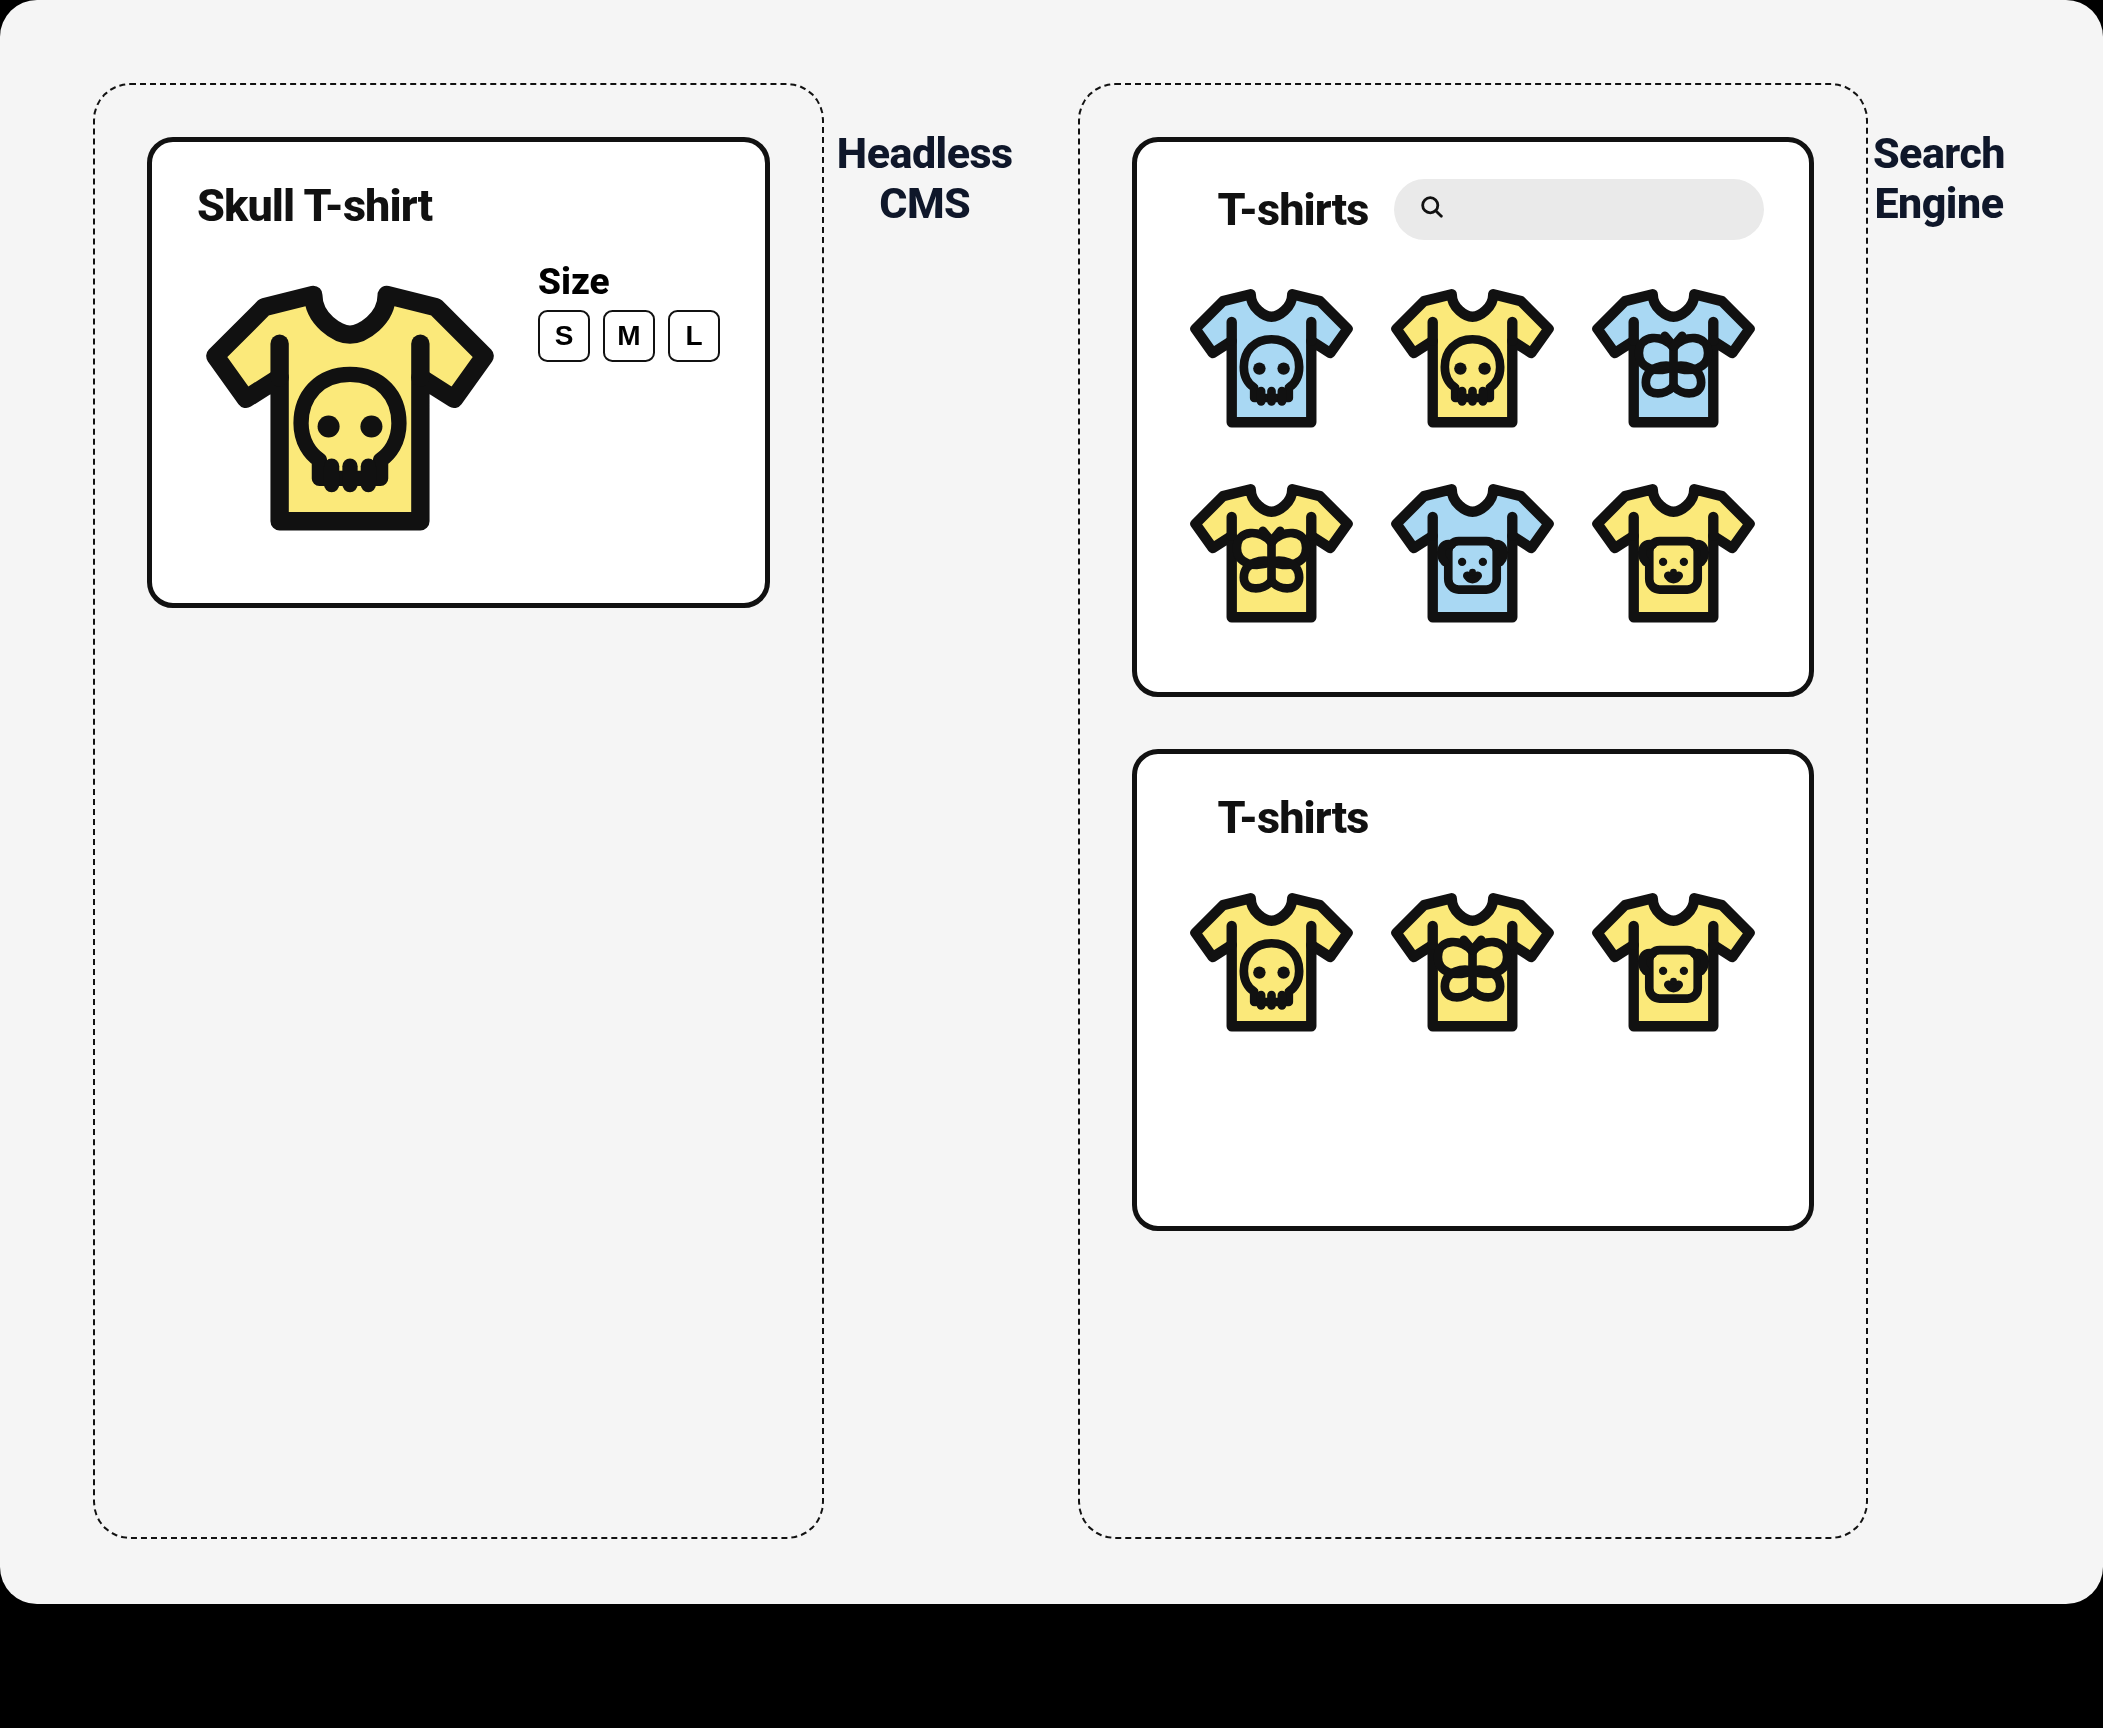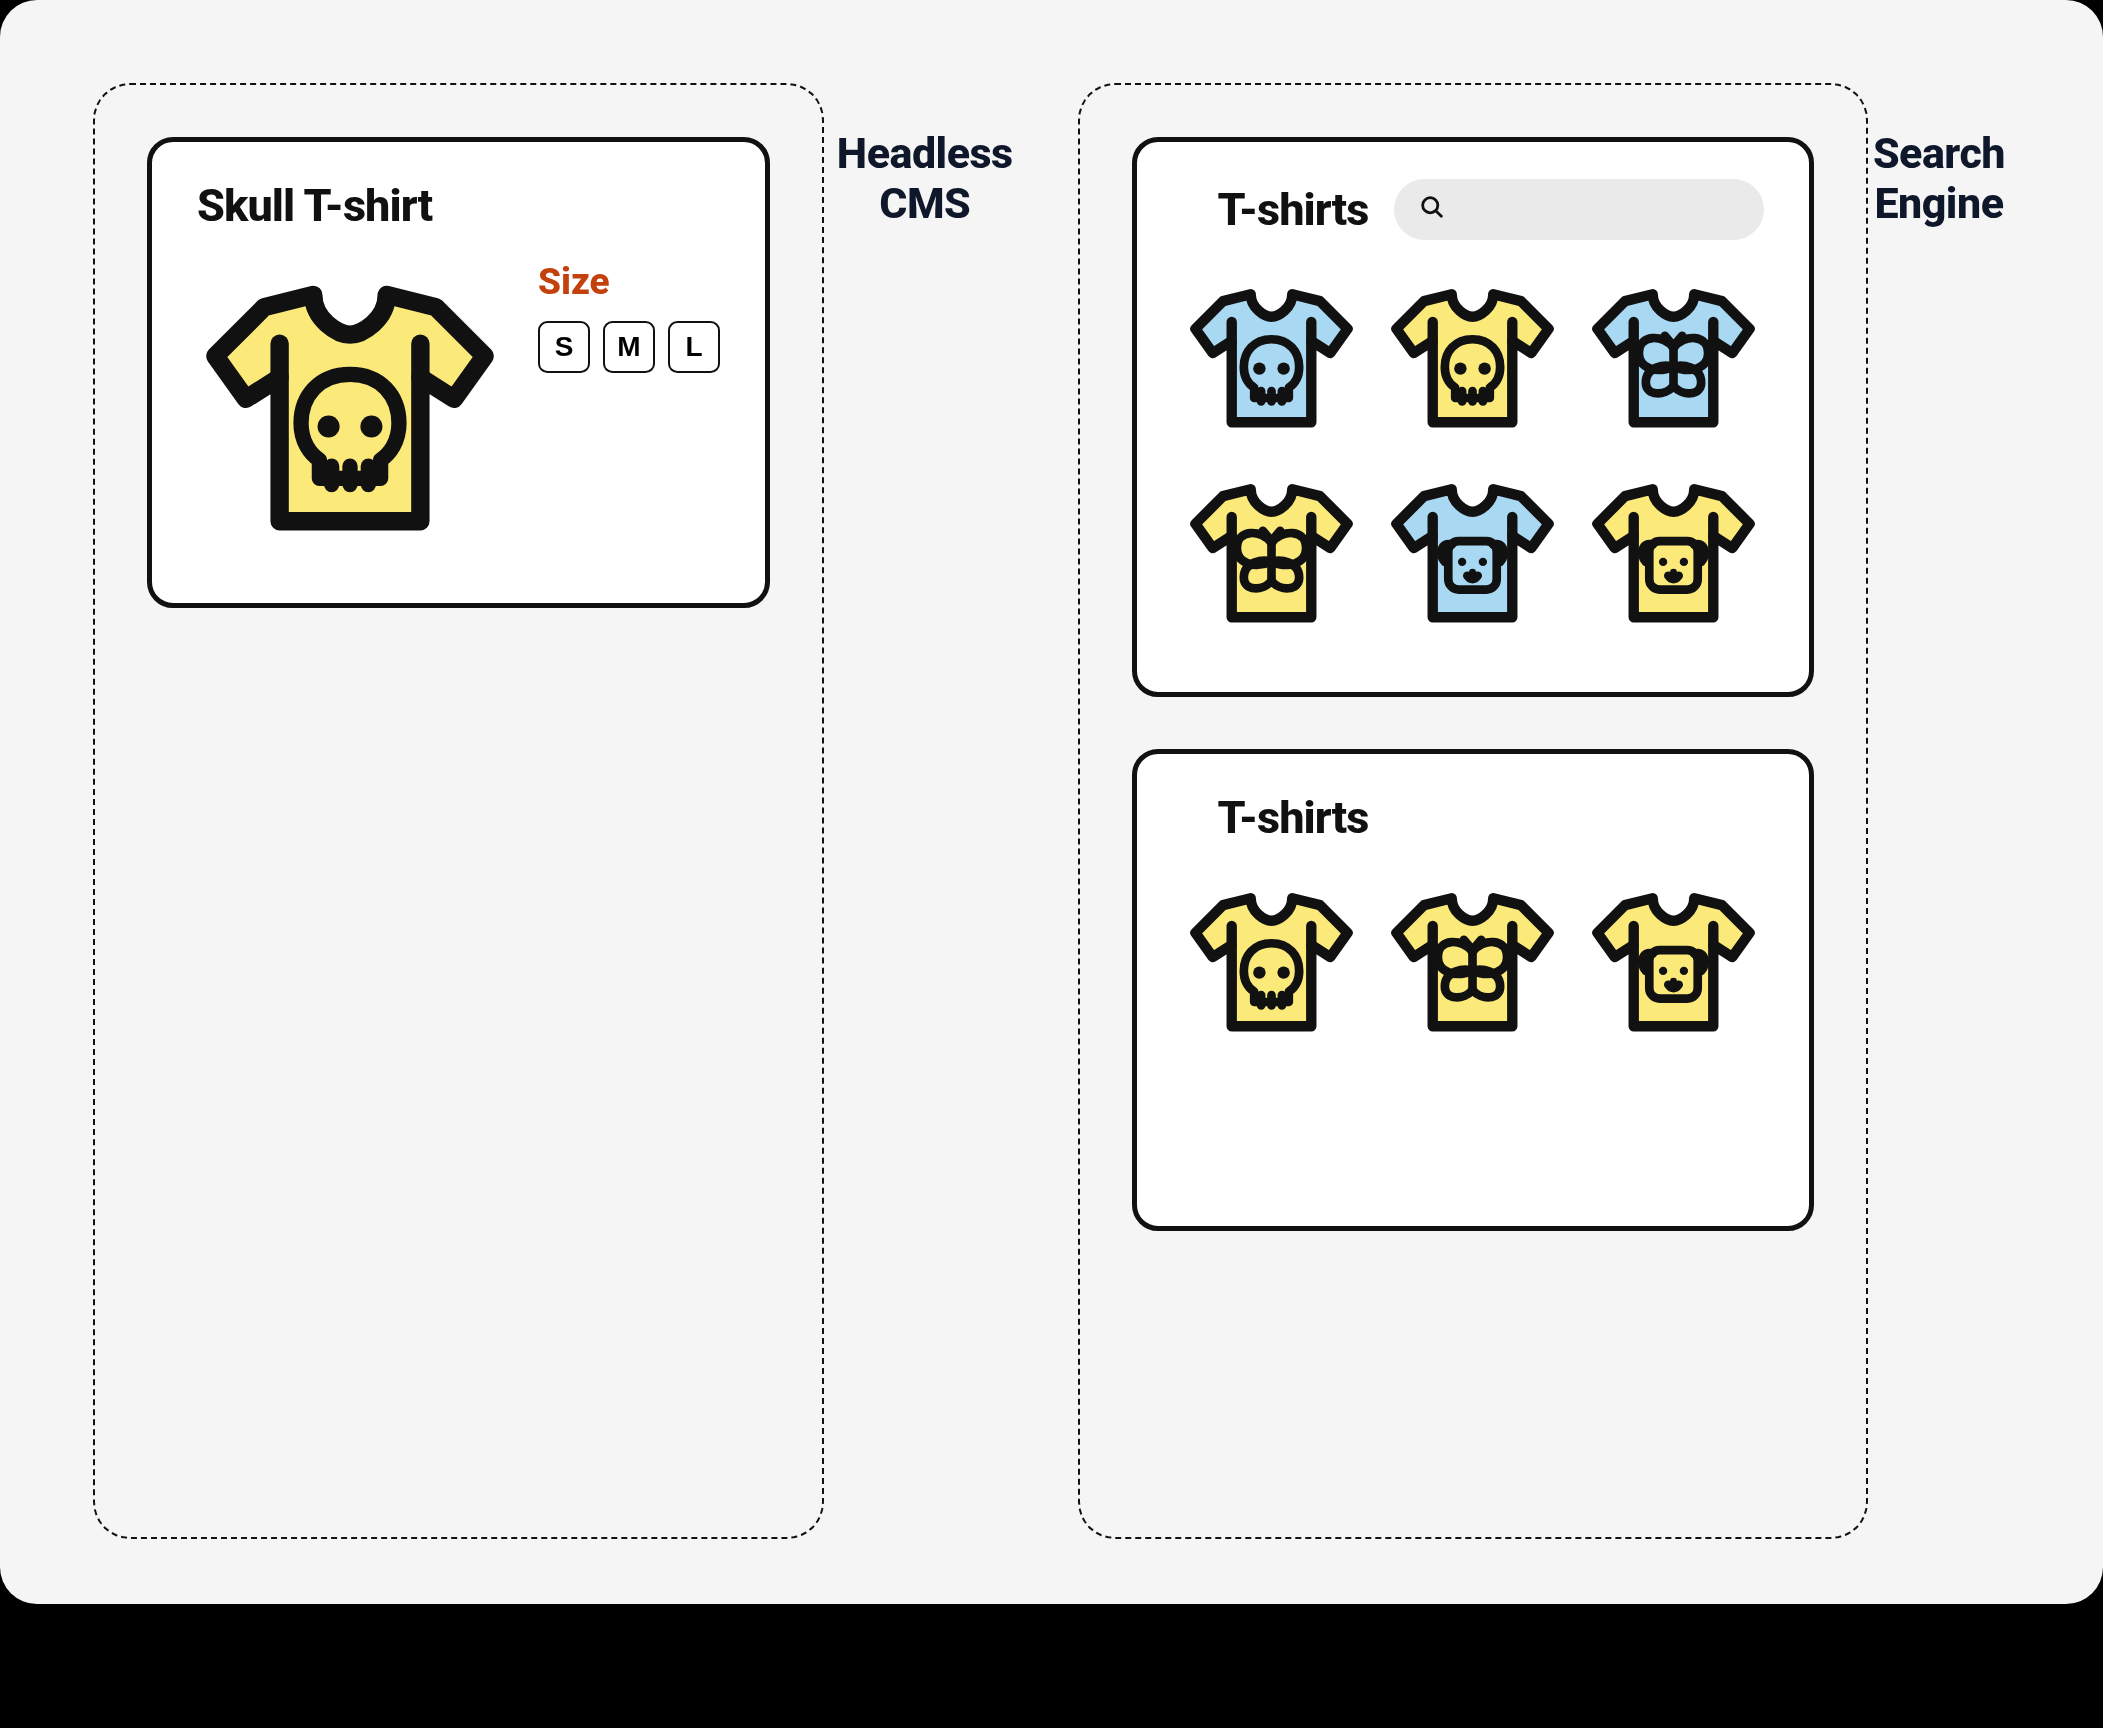--- a/index.html
+++ b/index.html
@@ -77,22 +77,22 @@
   .search-pill svg { flex: none; }
   .product-row {
     display: flex;
     align-items: flex-start;
     gap: 35px;
   }
   .size-col { padding-top: 7.4px; }
   .size-label {
     font-size: 37px;
     font-weight: 800;
-    color: #c2410c;
-    margin-bottom: 18px;
+    color: #000000;
+    margin-bottom: 7px;
   }
   .sizes { display: flex; gap: 13px; }
   .size-btn {
     width: 52px;
     height: 52px;
     border: 2.8px solid #111;
     border-radius: 9.3px;
     background: #fff;
     font-size: 28px;
     font-weight: 800;

